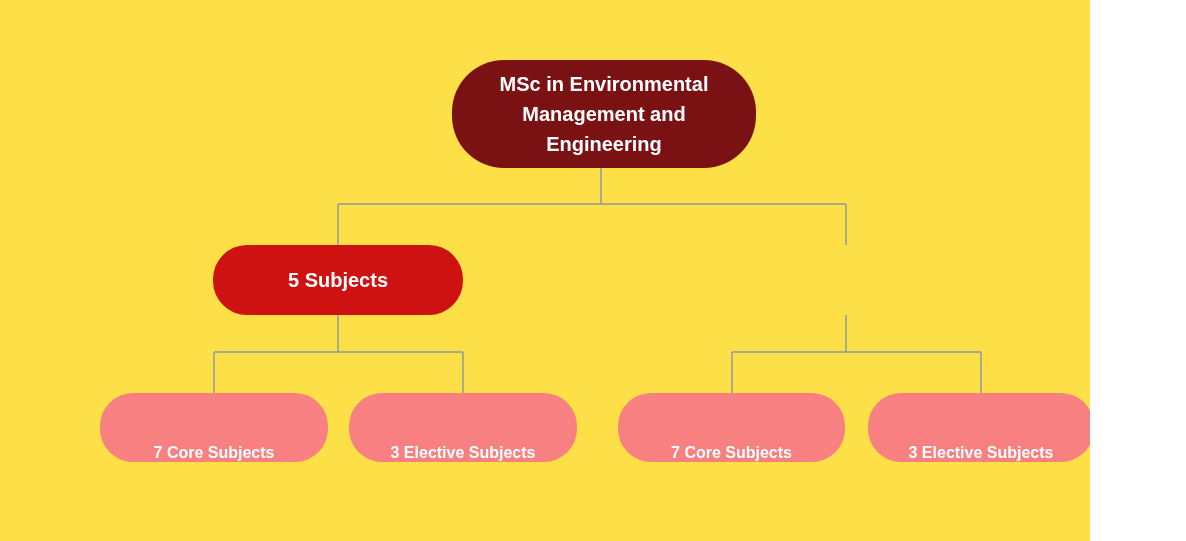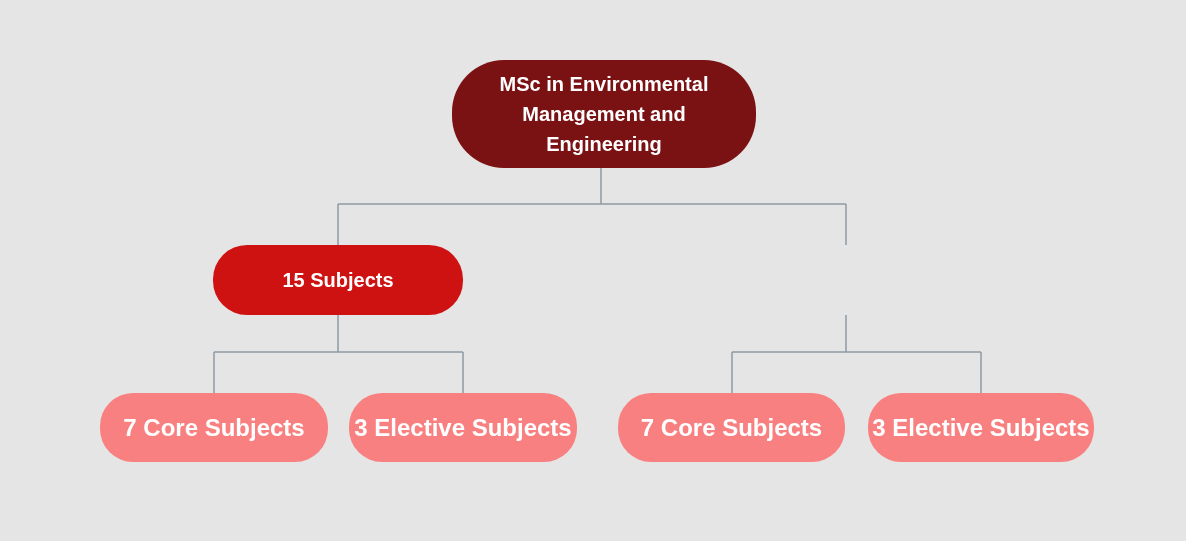--- a/index.html
+++ b/index.html
@@ -2,23 +2,23 @@
 <html style="--root-bg: #7a1113; --l2-bg: #ce1111; --l3-bg: #f98080; --text-color: #ffffff; --connector: #8d9aa3;"><head>
 <meta charset="utf-8">
 <style>
   html, body {
     margin: 0;
     padding: 0;
     background: #ffffff;
   }
   .canvas {
     position: relative;
-    width: 1186px;
+    width: 1090px;
     height: 541px;
-    background: #e5e5e5;
+    background: #fde047;
     font-family: "Liberation Sans", sans-serif;
     overflow: hidden;
   }
   .connectors {
     position: absolute;
     left: 0;
     top: 0;
     width: 1186px;
     height: 541px;
   }
@@ -59,21 +59,22 @@
     font-size: 20px;
     line-height: 26px;
   }
   .l2-left  { left: 213px; width: 250px; }
   .l2-right { left: 721px; width: 250px; }
   .l3-node {
     height: 69px;
     top: 393px;
     background: var(--l3-bg, #f98080);
     border-radius: 33px;
-    font-size: 24px;
+    font-size: 16px;
+    align-items: flex-end;
   }
   .l3-1 { left: 100px; width: 228px; }
   .l3-2 { left: 349px; width: 228px; }
   .l3-3 { left: 618px; width: 227px; }
   .l3-4 { left: 868px; width: 226px; }
 </style>
 </head>
 <body>
 
 <div class="canvas">
@@ -93,21 +94,21 @@
              M981 352 L981 393"></path>
   </svg>
 
   <div class="node root-node">
     <span>MSc in Environmental
 Management and
 Engineering</span>
   </div>
 
   <div class="node l2-node l2-left">
-    <span>15 Subjects</span>
+    <span>5 Subjects</span>
   </div>
 
 
   <div class="node l3-node l3-1">
     <span>7 Core Subjects</span>
   </div>
 
   <div class="node l3-node l3-2">
     <span>3 Elective Subjects</span>
   </div>

